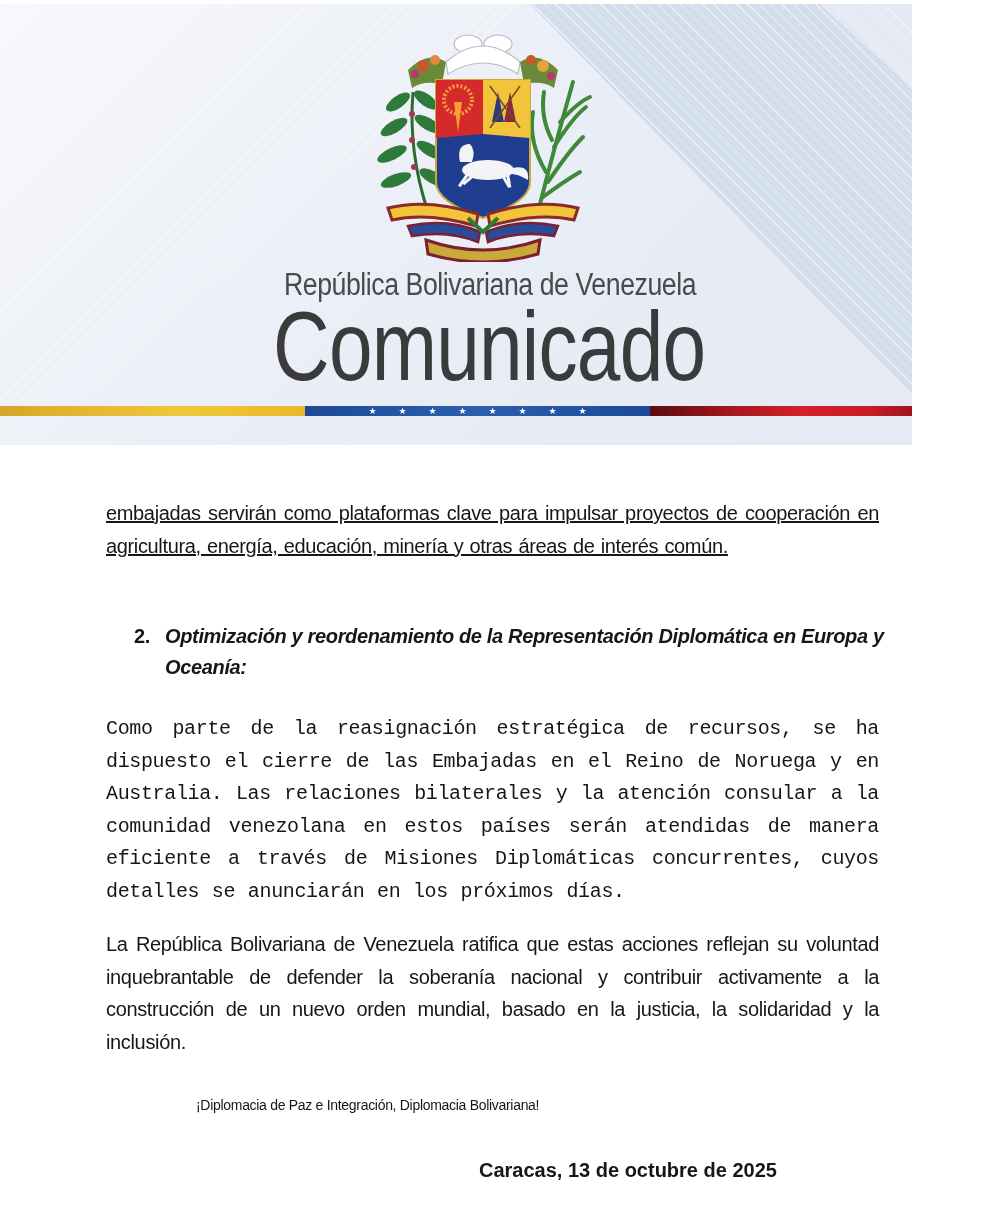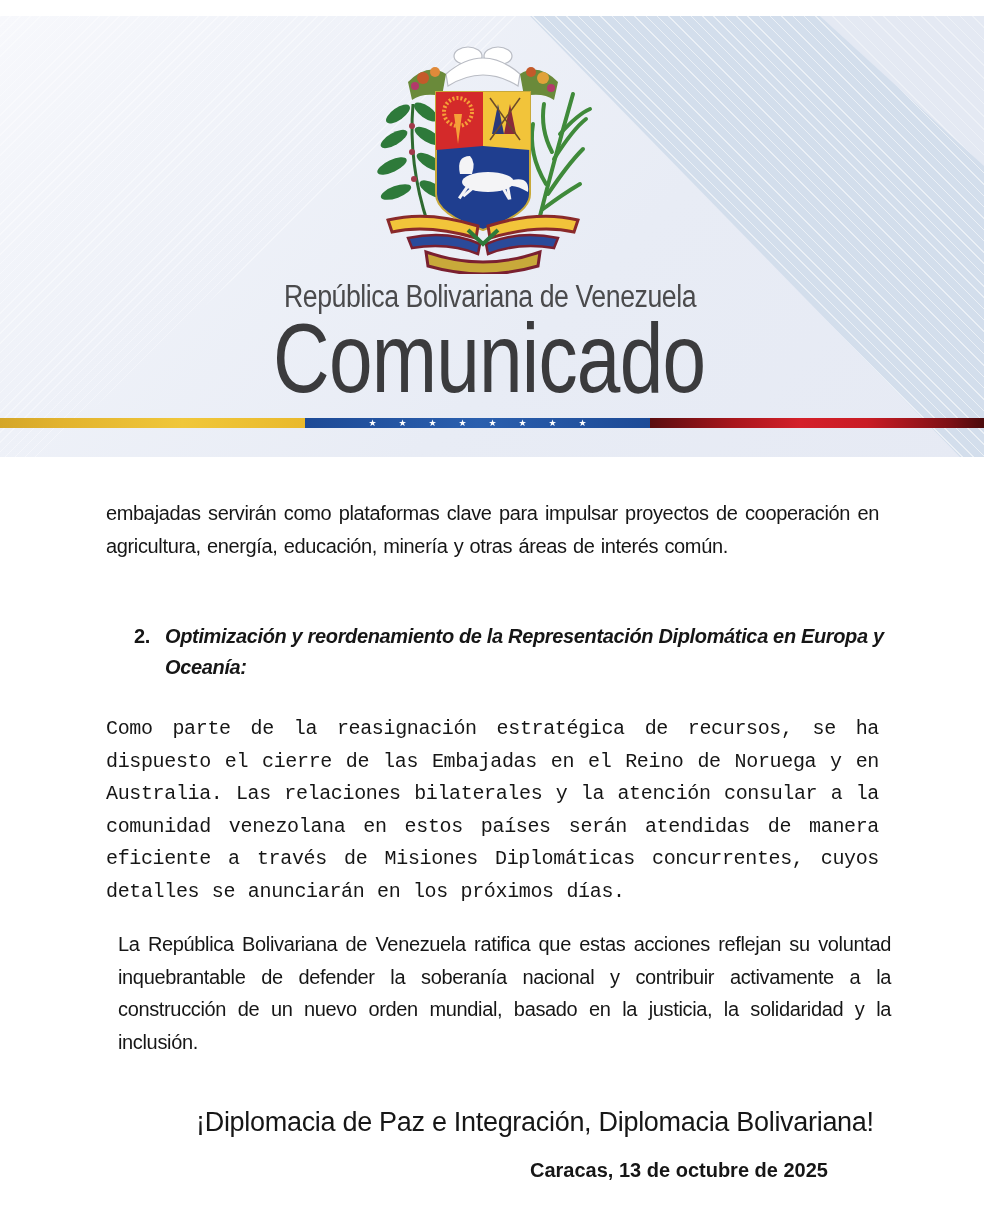--- a/index.html
+++ b/index.html
@@ -4,21 +4,21 @@
 <style>
   html, body { margin: 0; padding: 0; }
   body {
     width: 984px; height: 1225px; overflow: hidden;
     background: #ffffff;
     font-family: "Liberation Sans", sans-serif;
     color: #1a1a1a;
     position: relative;
   }
   .header {
-    position: absolute; left: 0; top: 16px; width: 984px; height: 441px;
+    position: absolute; left: 0; top: 4px; width: 912px; height: 441px;
     background: #fef9c3;
     overflow: hidden;
   }
   .header .bg-left {
     position: absolute; left: 0; top: 0; width: 984px; height: 441px;
     background: linear-gradient(135deg, #f7f8fc 0%, #eef1f8 30%, #e8ecf5 60%, #e6eaf4 100%);
   }
   .header .stripes-light {
     position: absolute; left: 0; top: 0; width: 984px; height: 441px;
     background: repeating-linear-gradient(135deg, rgba(255,255,255,0.55) 0px, rgba(255,255,255,0.55) 1px, transparent 1px, transparent 7px);
@@ -89,38 +89,38 @@
     font-family: "Liberation Sans", sans-serif;
     font-size: 20px; line-height: 32.5px; color: #161616;
   }
   .para {
     text-align: justify;
     text-align-last: left;
     margin: 0;
     letter-spacing: -0.35px;
     word-spacing: 1px;
   }
-  .p1 { position: absolute; top: 0; left: 0; width: 773px; }
+  .p1 { position: absolute; top: 0; left: 0; width: 773px; text-decoration: underline; }
   .heading {
     position: absolute; top: 124px; left: 28px; width: 750px;
     font-weight: bold; font-size: 20px; line-height: 31px;
     display: flex;
     letter-spacing: -0.35px;
   }
   .heading .num { width: 31px; }
   .heading .txt { flex: 1; font-style: italic; }
   .p2 { position: absolute; top: 216px; left: 0; width: 773px; font-family: Liberation Mono, monospace; }
-  .p3 { position: absolute; top: 431px; left: 12px; width: 773px; }
+  .p3 { position: absolute; top: 431px; left: 0; width: 773px; }
   .motto {
-    position: absolute; top: 610px; left: 90px; width: 700px;
-    font-size: 27px; line-height: 30px; letter-spacing: -0.3px;
+    position: absolute; top: 593px; left: 90px; width: 700px;
+    font-size: 14px; line-height: 30px; letter-spacing: -0.3px;
   }
   .signoff {
     position: absolute; top: 658px; right: 0; width: 400px;
-    text-align: center;
+    text-align: left;
     font-weight: bold; font-size: 20px; line-height: 30px;
   }
 </style>
 </head>
 <body>
 
 <div class="header">
   <div class="bg-left"></div>
   <div class="stripes-light"></div>
   <div class="band2"></div>

